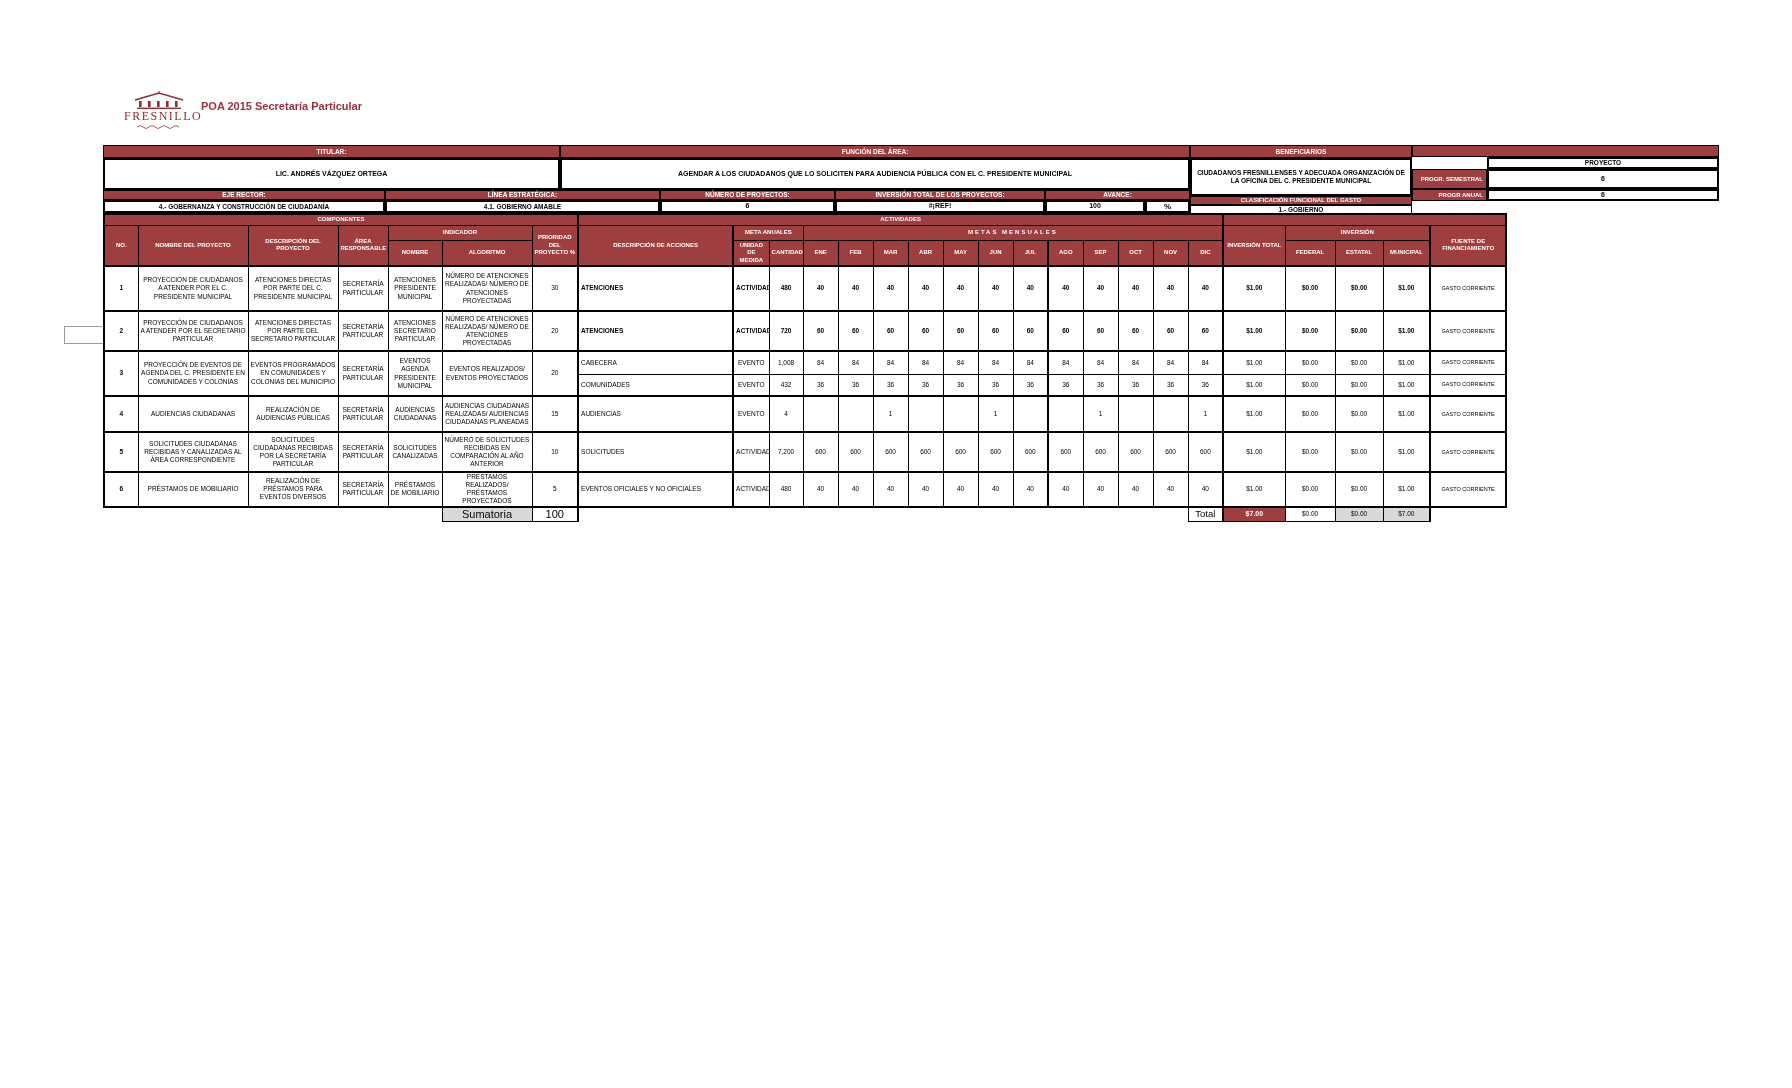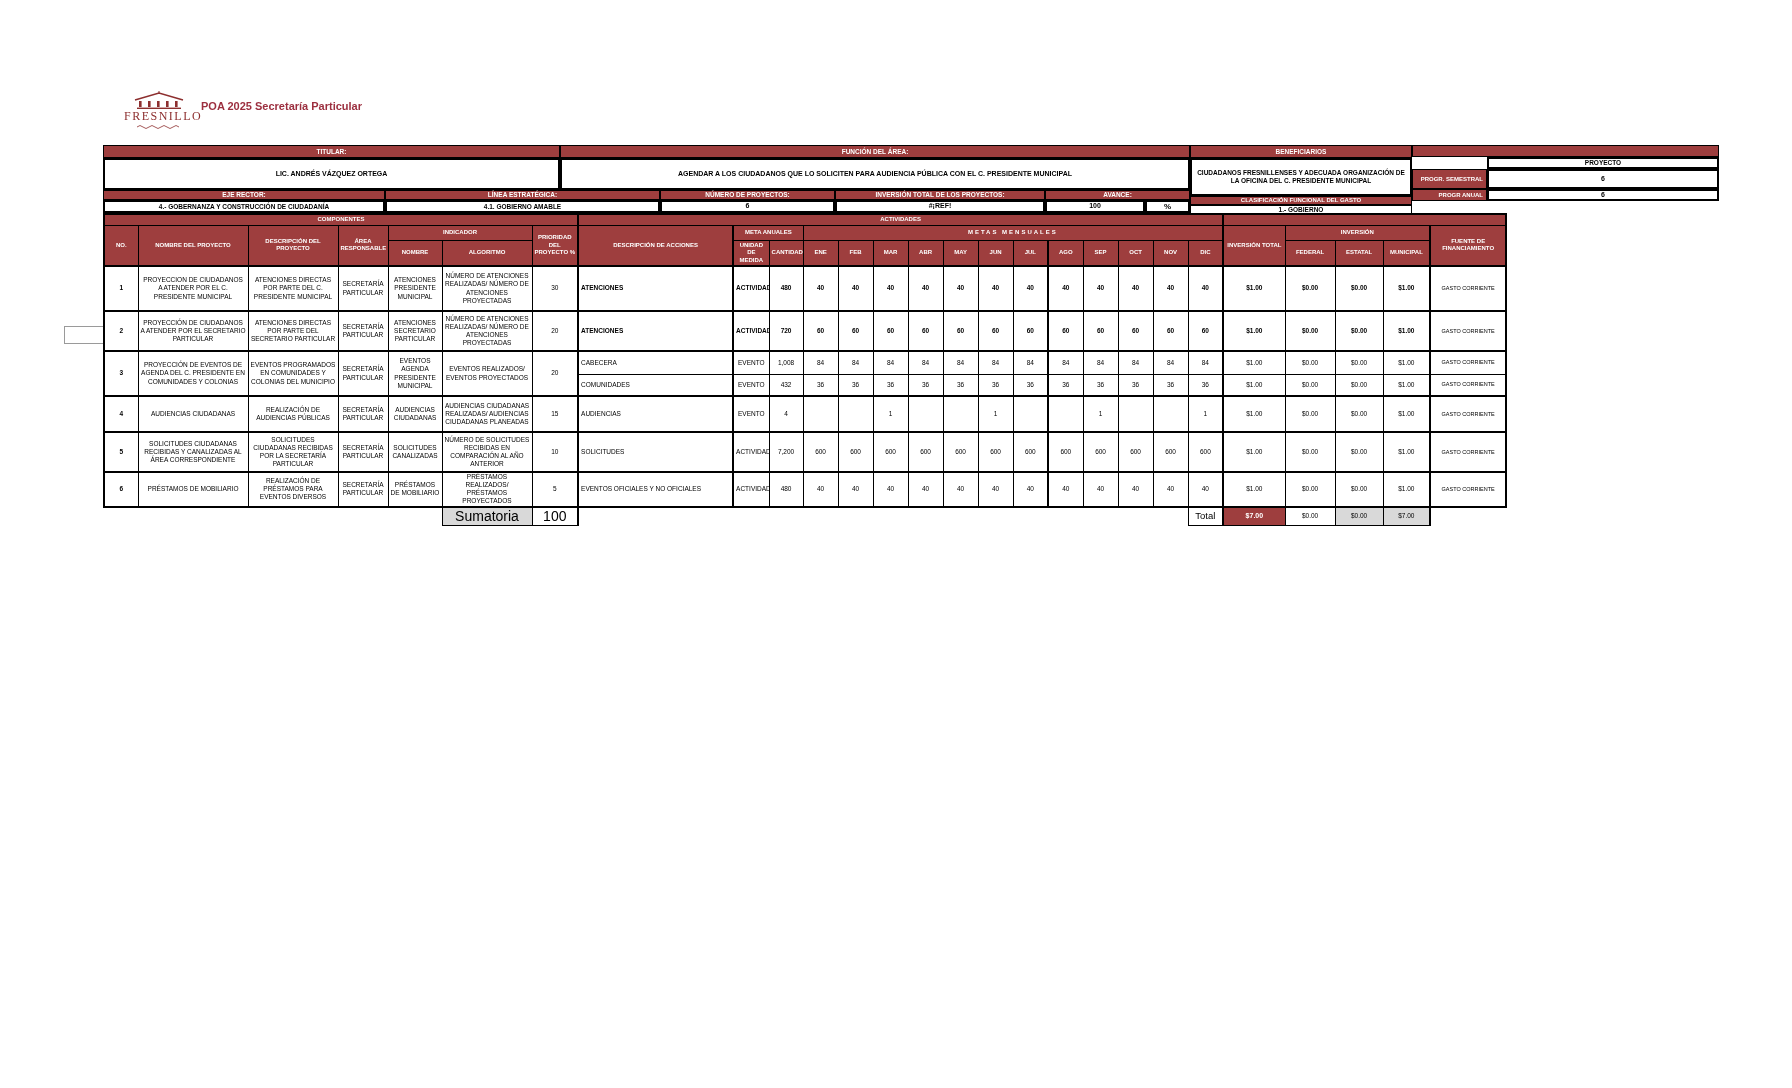--- a/index.html
+++ b/index.html
@@ -30,21 +30,21 @@
   .band{ font-size:6px; font-weight:bold; }
   .colh{ font-size:6px; font-weight:bold; }
   .ls{ letter-spacing:2px; }
   .al{ text-align:left; }
   .bold{ font-weight:bold; }
   .grey{ background:#d9d9d9; }
   .nb{ border:none; background:#fff; }
   .bt{ border-top-width:2px; } .bl{ border-left-width:2px; }
   .br{ border-right-width:2px; } .bb{ border-bottom-width:2px; }
   .vr{ border-right-width:2px; }
-  .sumcell{ font-size:14px;margin-top:9px; }
+  .sumcell{ font-size:11px;margin-top:9px; }
   .totcell{ font-size:9.5px; }
   .fin{ font-size:5.5px; }
   .invtot{ background:var(--maroon); color:#fff; font-weight:bold; font-size:7px; }
   .strayBox{ border:1px solid #9a9a9a; background:#fff; }
 </style>
 </head>
 <body>
 
 <div class="abs" style="left:124px; top:91px; width:70px;">
   <svg width="56" height="18" viewBox="0 0 56 18" style="display:block; margin:0 auto;">
@@ -55,21 +55,21 @@
     <rect x="26" y="10" width="2.6" height="6" fill="#8d2f2f"></rect>
     <rect x="35" y="10" width="2.6" height="6" fill="#8d2f2f"></rect>
     <rect x="44" y="10" width="2.6" height="6" fill="#8d2f2f"></rect>
     <rect x="6" y="16.6" width="44" height="1.4" fill="#8d2f2f"></rect>
   </svg>
   <span class="logo-name">FRESNILLO</span>
   <svg width="46" height="6" viewBox="0 0 46 6" style="display:block; margin:0 auto;">
     <path d="M1 3 q3 -3 6 0 t6 0 t6 0 t6 0 t6 0 t6 0 t6 0" fill="none" stroke="#8d2f2f" stroke-width="0.8"></path>
   </svg>
 </div>
-<div class="abs poa-title" style="left:201px; top:100px;">POA 2025 Secretaría Particular</div>
+<div class="abs poa-title" style="left:201px; top:100px;">POA 2015 Secretaría Particular</div>
 
 <div class="abs">
   <div class="abs hdr" style="left:103px; top:145px; width:457px; height:13px;">TITULAR:</div>
   <div class="abs val" style="left:103px; top:158px; width:457px; height:32px;">LIC. ANDRÉS VÁZQUEZ ORTEGA</div>
 
   <div class="abs hdr" style="left:560px; top:145px; width:630px; height:13px;">FUNCIÓN DEL ÁREA:</div>
   <div class="abs val" style="left:560px; top:158px; width:630px; height:32px;">AGENDAR A LOS CIUDADANOS QUE LO SOLICITEN PARA AUDIENCIA PÚBLICA CON EL C. PRESIDENTE MUNICIPAL</div>
 
   <div class="abs hdr" style="left:1190px; top:145px; width:222px; height:13px;">BENEFICIARIOS</div>
   <div class="abs val" style="left:1190px; top:158px; width:222px; height:38px; font-size:6.5px;">CIUDADANOS FRESNILLENSES Y ADECUADA ORGANIZACIÓN DE LA OFICINA DEL C. PRESIDENTE MUNICIPAL</div>

